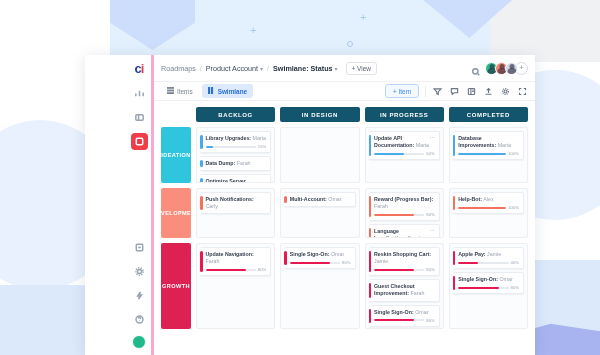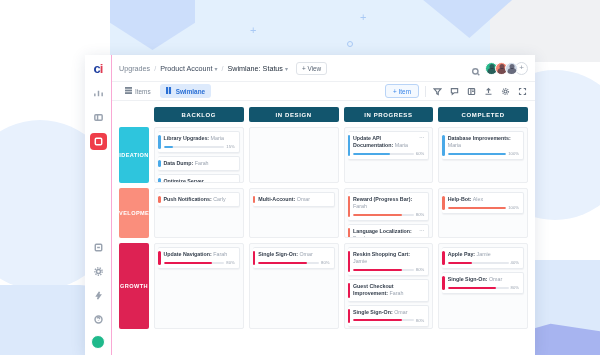--- a/index.html
+++ b/index.html
@@ -31,39 +31,39 @@
   .bg-arc { position: absolute; right: 55px; bottom: 20px; width: 120px; height: 120px;
             border: 1.5px dashed #b9cdf2; border-radius: 50%; border-right-color: transparent; border-top-color: transparent; }
   .bg-blob-l1 { position: absolute; left: -40px; top: 120px; width: 160px; height: 170px; background: #e8f1fd; border-radius: 50%; }
   .bg-blob-l2 { position: absolute; left: 0; bottom: 0; width: 120px; height: 70px; background: #dce9fb; border-radius: 0 40px 0 0; }
 
   
   .app { position: absolute; left: 85px; top: 55px; width: 450px; height: 300px; z-index: 5;
          background: #ffffff; box-shadow: 0 2px 14px rgba(40,60,100,.13); display: flex; }
 
   
-  .rail { width: 27px; background: #ffffff; border-right: 1px solid #f9a8d4;
-          display: flex; flex-direction: column; align-items: center; padding-top: 6px; flex: 0 0 27px; }
+  .rail { width: 27px; background: #ffffff; border-right: 3px solid #f9a8d4;
+          display: flex; flex-direction: column; align-items: center; padding-top: 6px; flex: 0 0 27px; margin-left: 42px; }
   .logo { font-size: 13px; font-weight: bold; color: #1f3fa0; letter-spacing: -1px; margin-bottom: 9px; }
   .logo .i { color: #e03b52; }
   .rail-ic { width: 17px; height: 17px; margin-bottom: 7px; display: flex; align-items: center;
              justify-content: center; color: #9aa3b0; border-radius: 4px; }
   .rail-ic svg { width: 11px; height: 11px; fill: none; stroke: currentColor; stroke-width: 1.6; }
   .rail-ic.active { background: #ef3e4a; color: #fff; }
   .rail-spacer { flex: 1; }
   .rail-avatar { width: 14px; height: 14px; border-radius: 50%; background: #1fb98b; margin-bottom: 6px;
                  border: 1px solid #fff; }
 
   
   .main { flex: 1; display: flex; flex-direction: column; min-width: 0; }
 
   .topbar { height: 27px; display: flex; align-items: center; padding: 0 7px; border-bottom: 1px solid #eef0f3; }
   .crumb { font-size: 7.2px; color: #3e4a5c; white-space: nowrap; }
   .crumb.dim { color: #7b8694; }
-  .crumb.strong { font-weight: normal; color: #26313f; }
+  .crumb.strong { font-weight: bold; color: #26313f; }
   .sep { font-size: 7px; color: #c2c8d1; margin: 0 4px; }
   .caret { font-size: 6px; color: #98a1ad; margin-left: 2px; }
   .view-btn { margin-left: 8px; font-size: 6.4px; color: #5a6675; border: 1px solid #dfe3e8;
               border-radius: 3px; padding: 2px 5px; background: #fff; white-space: nowrap; }
   .top-right { margin-left: auto; display: flex; align-items: center; gap: 4px; }
   .search-ic { width: 10px; height: 10px; color: #8b94a1; }
   .search-ic svg { width: 10px; height: 10px; fill: none; stroke: currentColor; stroke-width: 1.7; }
   .avatars { display: flex; align-items: center; }
   .av { width: 13px; height: 13px; border-radius: 50%; border: 1.2px solid #fff; margin-left: -3px;
         position: relative; overflow: hidden; }
@@ -195,21 +195,21 @@
           </svg>
       </span>
     </div>
     <div class="rail-avatar"></div>
   </div>
 
   <div class="main">
 
     <div class="topbar">
       <div style="display:flex;align-items:center;">
-        <span class="crumb dim">Upgrades</span>
+        <span class="crumb dim">Roadmaps</span>
         <span class="sep">/</span>
         <span class="crumb">Product Account</span>
         <span class="caret">▾</span>
         <span class="sep">/</span>
         <span class="crumb strong">Swimlane: Status</span>
         <span class="caret">▾</span>
       </div>
       <div class="view-btn">+ View</div>
 
       <div class="top-right">

